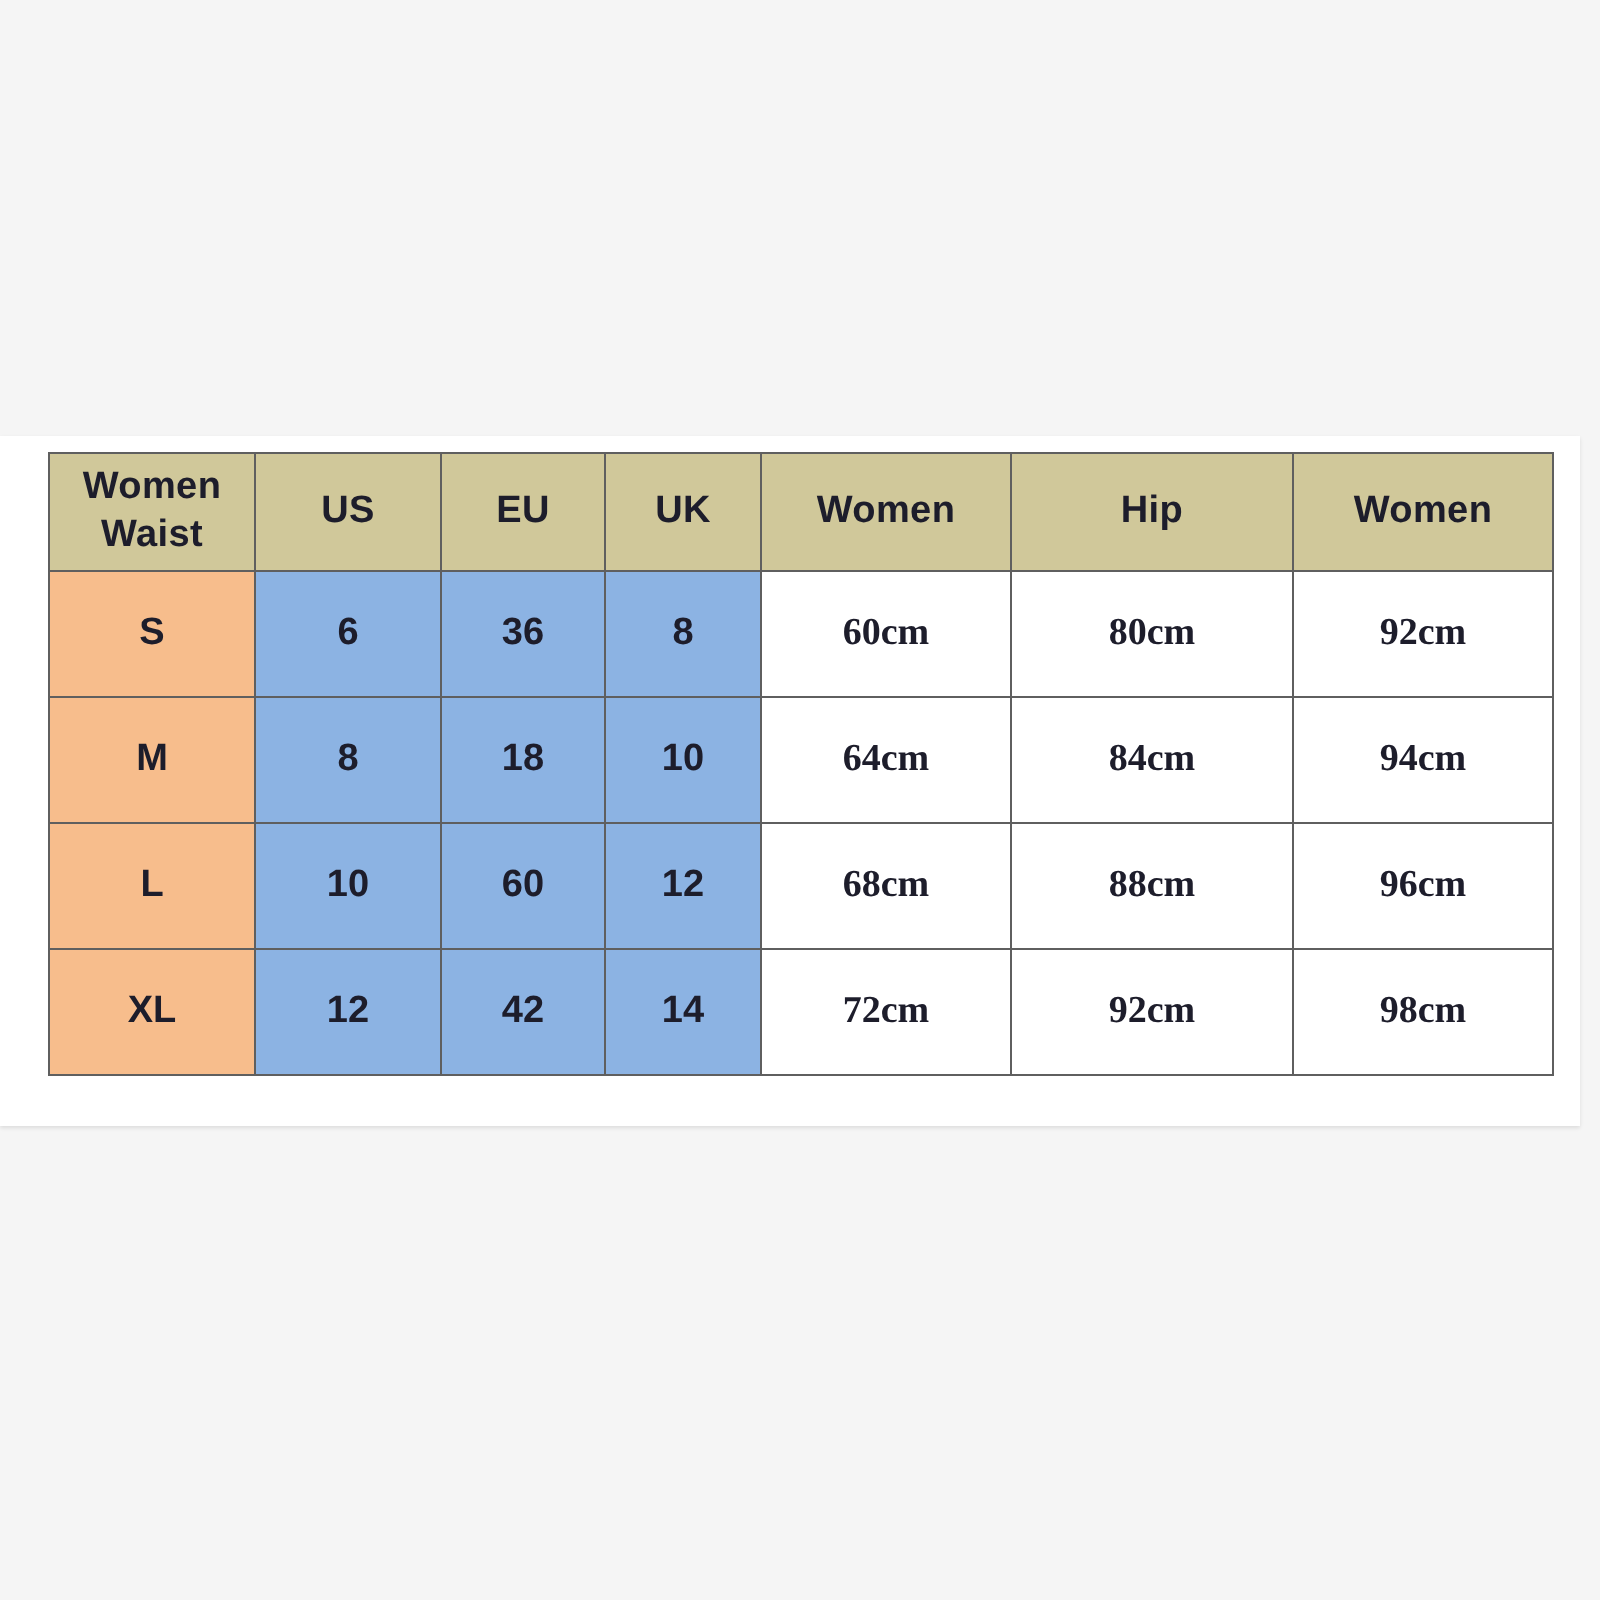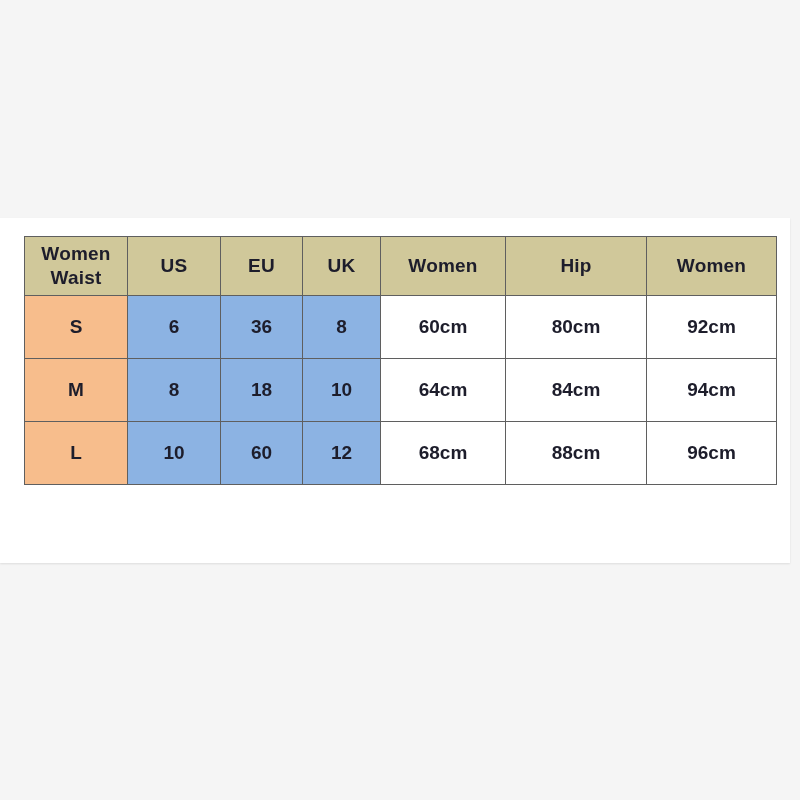--- a/index.html
+++ b/index.html
@@ -24,21 +24,21 @@
     height: 345px;
     background: #ffffff;
     box-shadow: 0 1px 2px rgba(0,0,0,0.10);
     box-sizing: border-box;
   }
 
   
   #size-table {
     position: absolute;
     left: 24px;
-    top: 18px;
+    top: 8px;
     width: 752px;
     border-collapse: collapse;
     table-layout: fixed;
   }
 
   #size-table td,
   #size-table th {
     border: 1px solid #5f5f5f;
     text-align: center;
     vertical-align: middle;
@@ -67,20 +67,21 @@
     font-weight: bold;
   }
   #size-table tbody td.cell-size {
     background: #f7bd8c;
   }
   #size-table tbody td.cell-num {
     background: #8cb3e3;
   }
   #size-table tbody td.cell-meas {
     background: #ffffff;
+    font-family: Liberation Serif, serif;
   }
 
   
   .col-size  { width: 103px; }
   .col-us    { width: 93px; }
   .col-eu    { width: 82px; }
   .col-uk    { width: 78px; }
   .col-waist { width: 125px; }
   .col-hip   { width: 141px; }
   .col-len   { width: 130px; }
@@ -137,16 +138,25 @@
       </tr>
       <tr>
         <td class="cell-size">L</td>
         <td class="cell-num">10</td>
         <td class="cell-num">60</td>
         <td class="cell-num">12</td>
         <td class="cell-meas">68cm</td>
         <td class="cell-meas">88cm</td>
         <td class="cell-meas">96cm</td>
       </tr>
+      <tr>
+        <td class="cell-size">XL</td>
+        <td class="cell-num">12</td>
+        <td class="cell-num">42</td>
+        <td class="cell-num">14</td>
+        <td class="cell-meas">72cm</td>
+        <td class="cell-meas">92cm</td>
+        <td class="cell-meas">98cm</td>
+      </tr>
     </tbody>
   </table>
 
 </div>
 
 </body></html>

